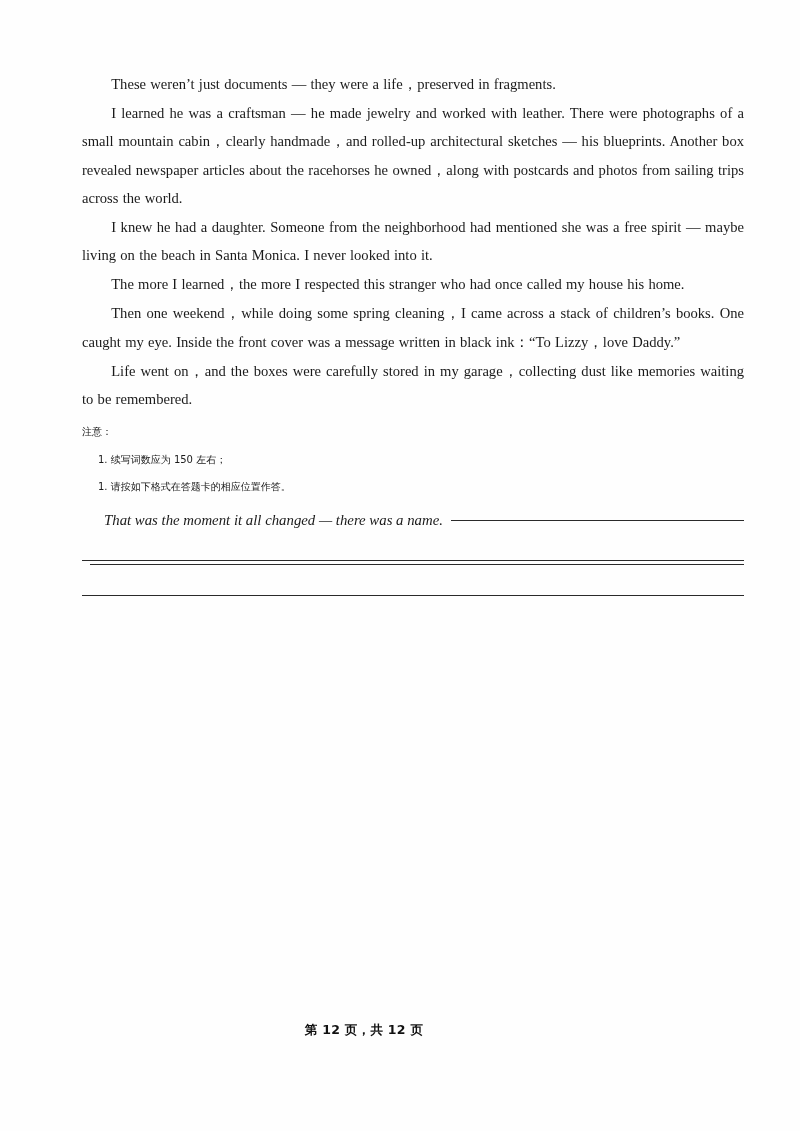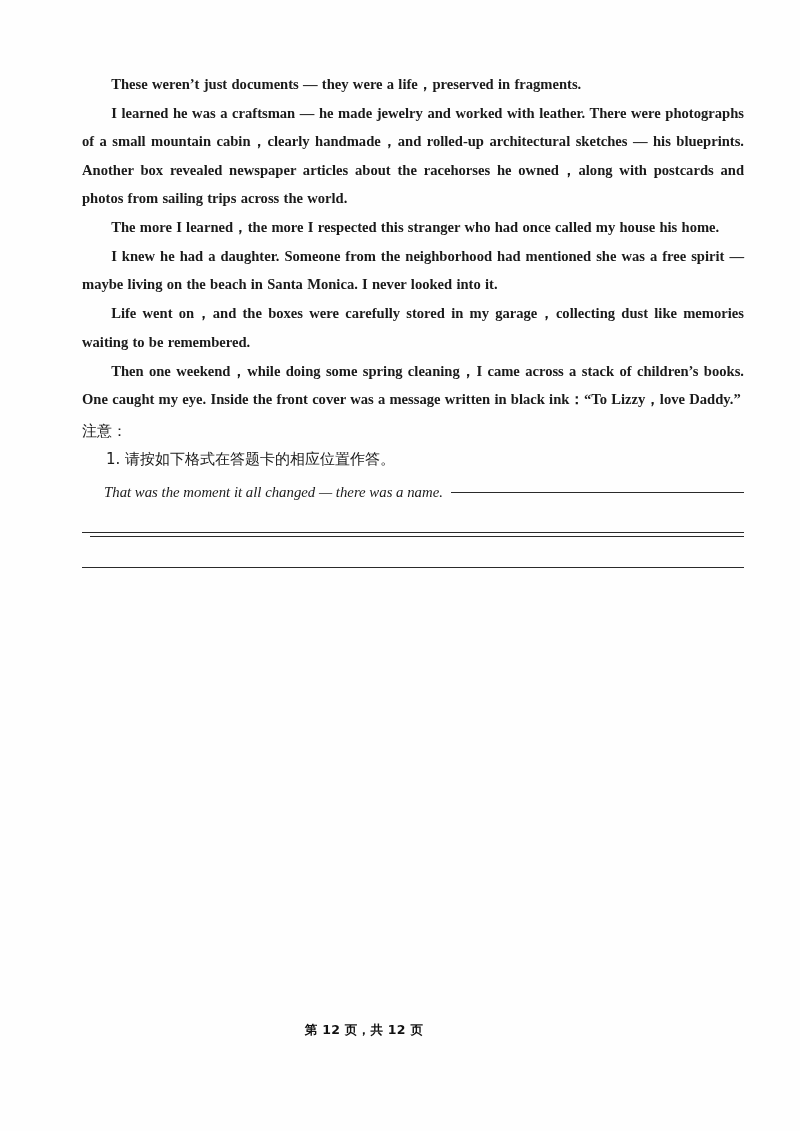--- a/index.html
+++ b/index.html
@@ -30,25 +30,24 @@
     width: 662px;
   }
   p.para {
     margin: 0 0 0.5px 0;
     font-size: 14.6px;
     line-height: 28.4px;
     text-align: justify;
     text-justify: inter-word;
     text-indent: 2em;
     word-spacing: 0.6px;
-    font-weight: bold;
   }
   .cn {
     font-family: "DejaVu Sans", sans-serif;
-    font-size: 15px;
+    font-size: 10px;
     line-height: 27.5px;
     margin: 0;
   }
   .cn-block {
     margin-top: 5px;
   }
   .cn-indent {
     text-indent: 1.6em;
   }
   .prompt-line {
@@ -97,26 +96,27 @@
 </style>
 </head>
 <body>
 
 <div class="page">
 
   <div class="content">
 
     <p class="para">These weren’t just documents — they were a life，preserved in fragments.</p>
     <p class="para">I learned he was a craftsman — he made jewelry and worked with leather. There were photographs of a small mountain cabin，clearly handmade，and rolled-up architectural sketches — his blueprints. Another box revealed newspaper articles about the racehorses he owned，along with postcards and photos from sailing trips across the world.</p>
+    <p class="para">I knew he had a daughter. Someone from the neighborhood had mentioned she was a free spirit — maybe living on the beach in Santa Monica. I never looked into it.</p>
     <p class="para">The more I learned，the more I respected this stranger who had once called my house his home.</p>
-    <p class="para">I knew he had a daughter. Someone from the neighborhood had mentioned she was a free spirit — maybe living on the beach in Santa Monica. I never looked into it.</p>
+    <p class="para">Then one weekend，while doing some spring cleaning，I came across a stack of children’s books. One caught my eye. Inside the front cover was a message written in black ink：“To Lizzy，love Daddy.”</p>
     <p class="para">Life went on，and the boxes were carefully stored in my garage，collecting dust like memories waiting to be remembered.</p>
-    <p class="para">Then one weekend，while doing some spring cleaning，I came across a stack of children’s books. One caught my eye. Inside the front cover was a message written in black ink：“To Lizzy，love Daddy.”</p>
 
     <p class="cn cn-block">注意：</p>
+    <p class="cn cn-indent">1. 续写词数应为 150 左右；</p>
     <p class="cn cn-indent">1. 请按如下格式在答题卡的相应位置作答。</p>
 
     <div class="prompt-line">
       <span class="txt">That was the moment it all changed — there was a name.</span>
       <span class="rule"></span>
     </div>
 
     <div class="blank-rule"></div>
 
     <div class="prompt-line">

